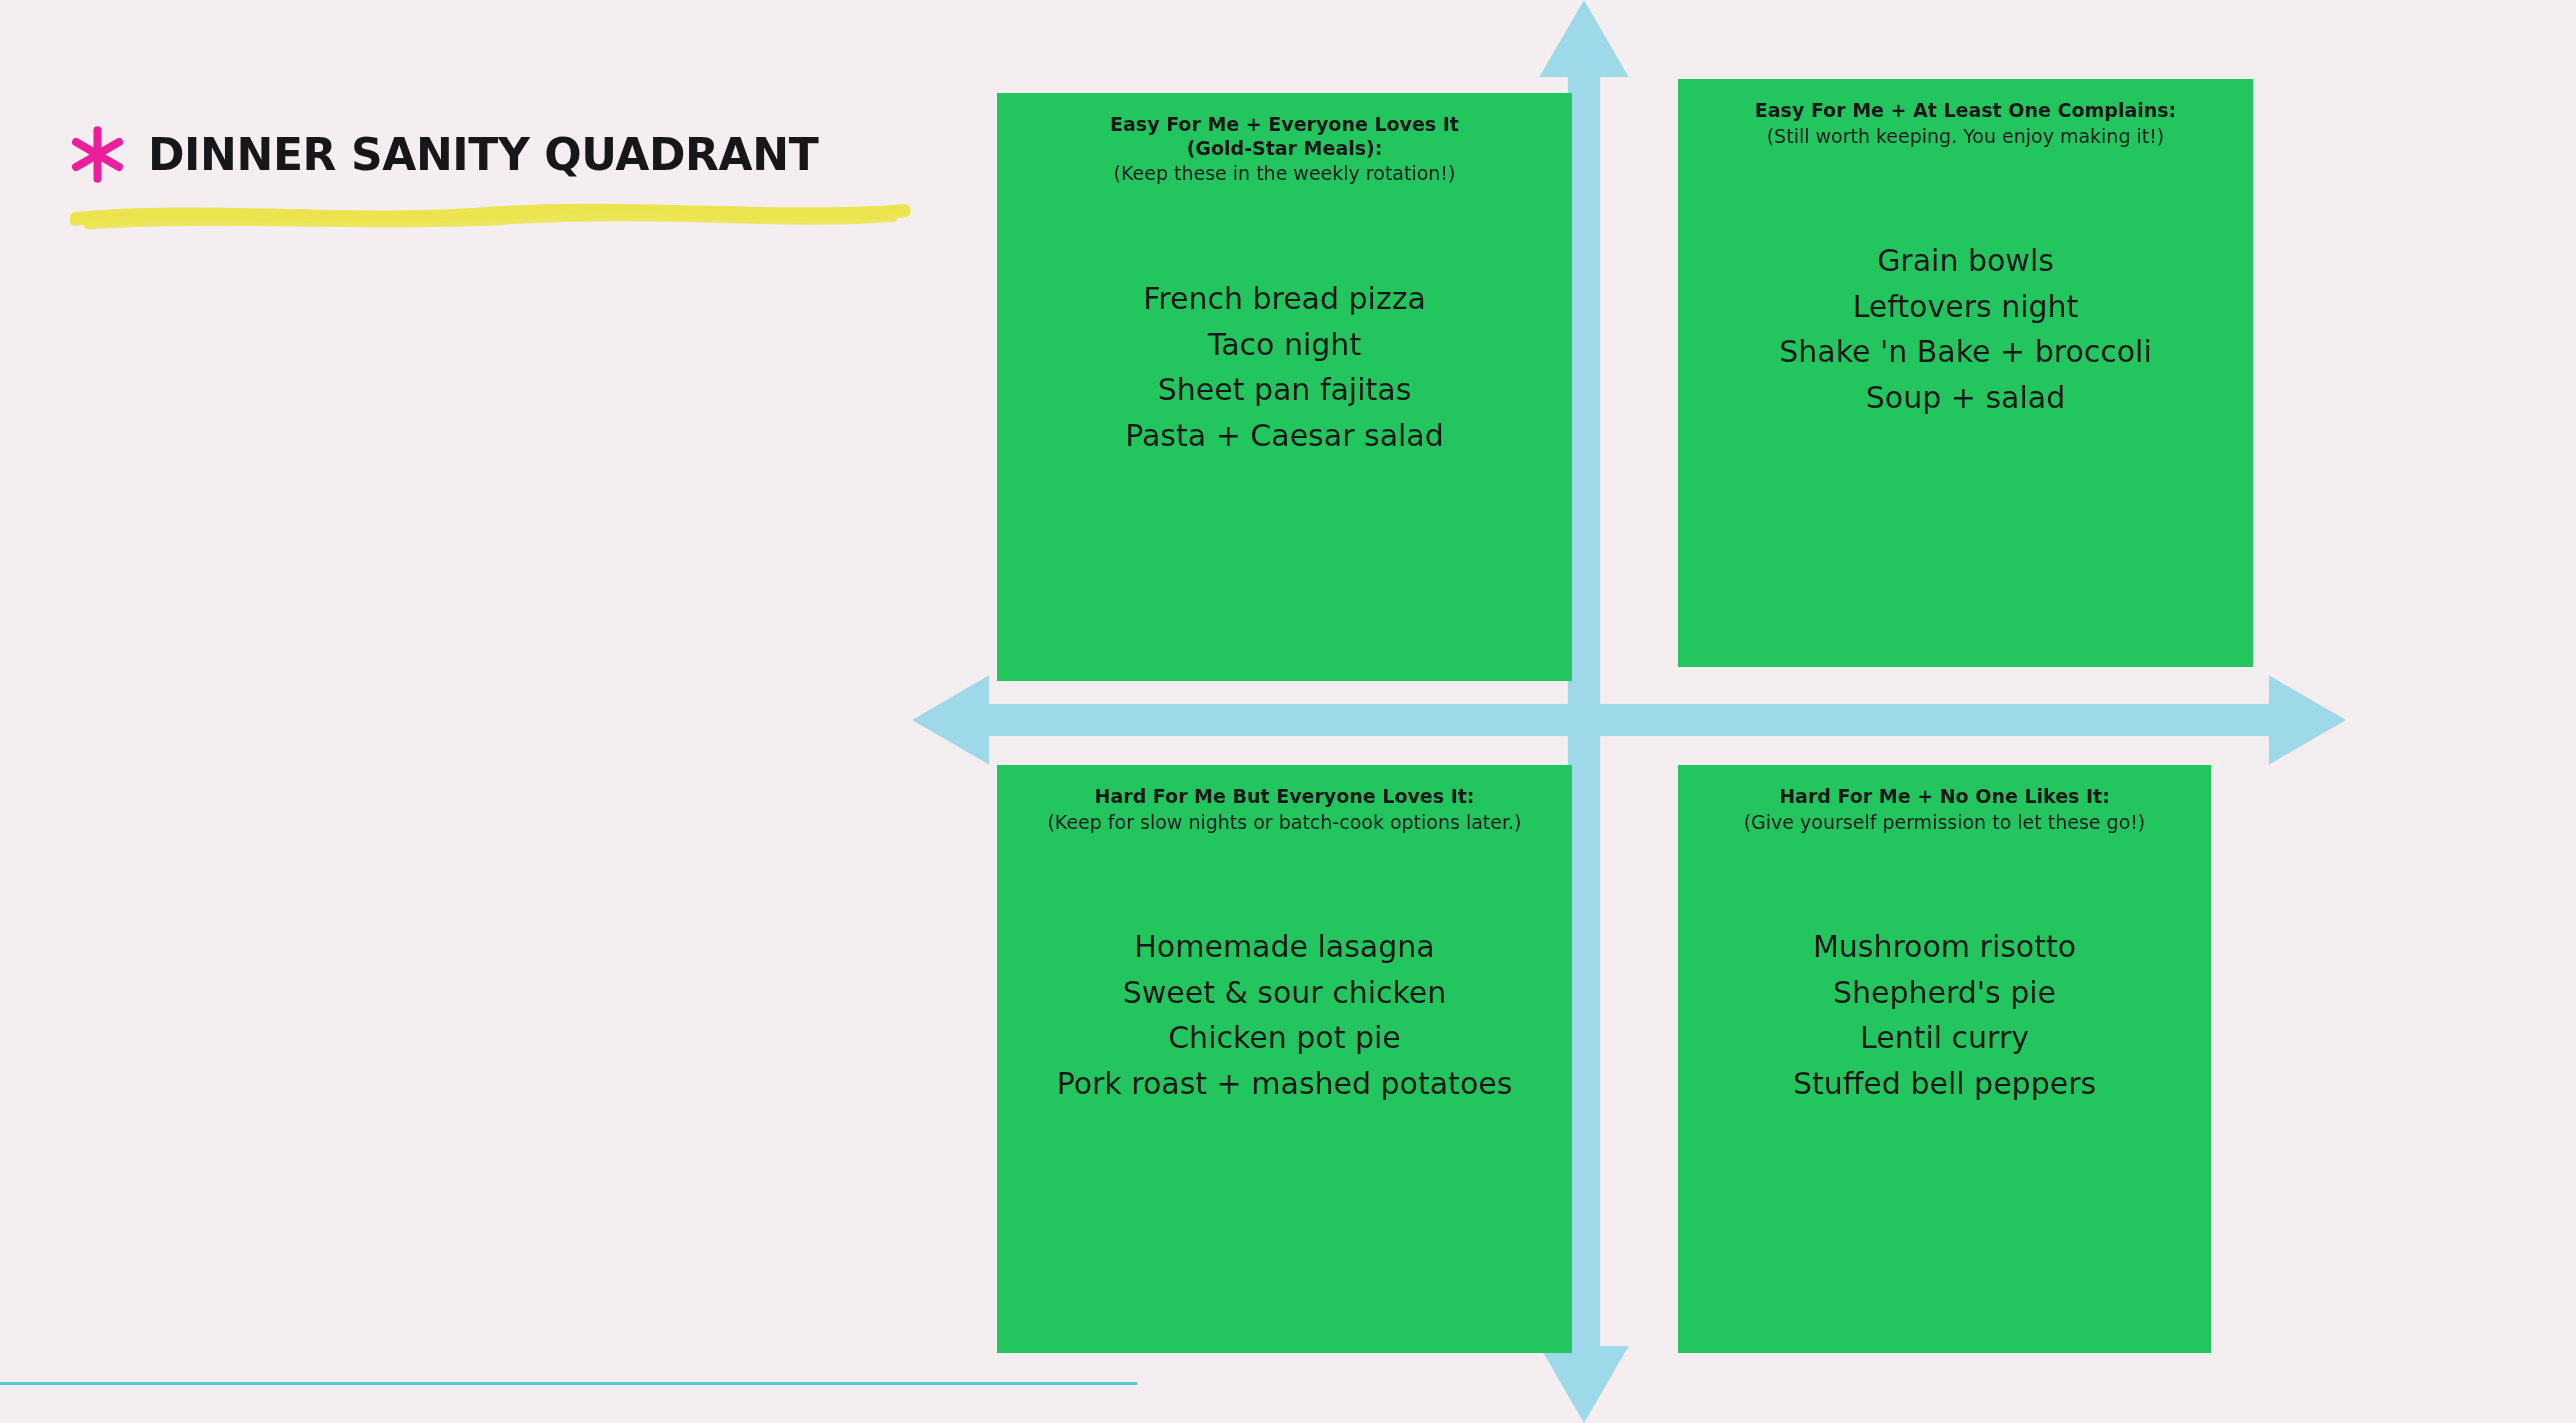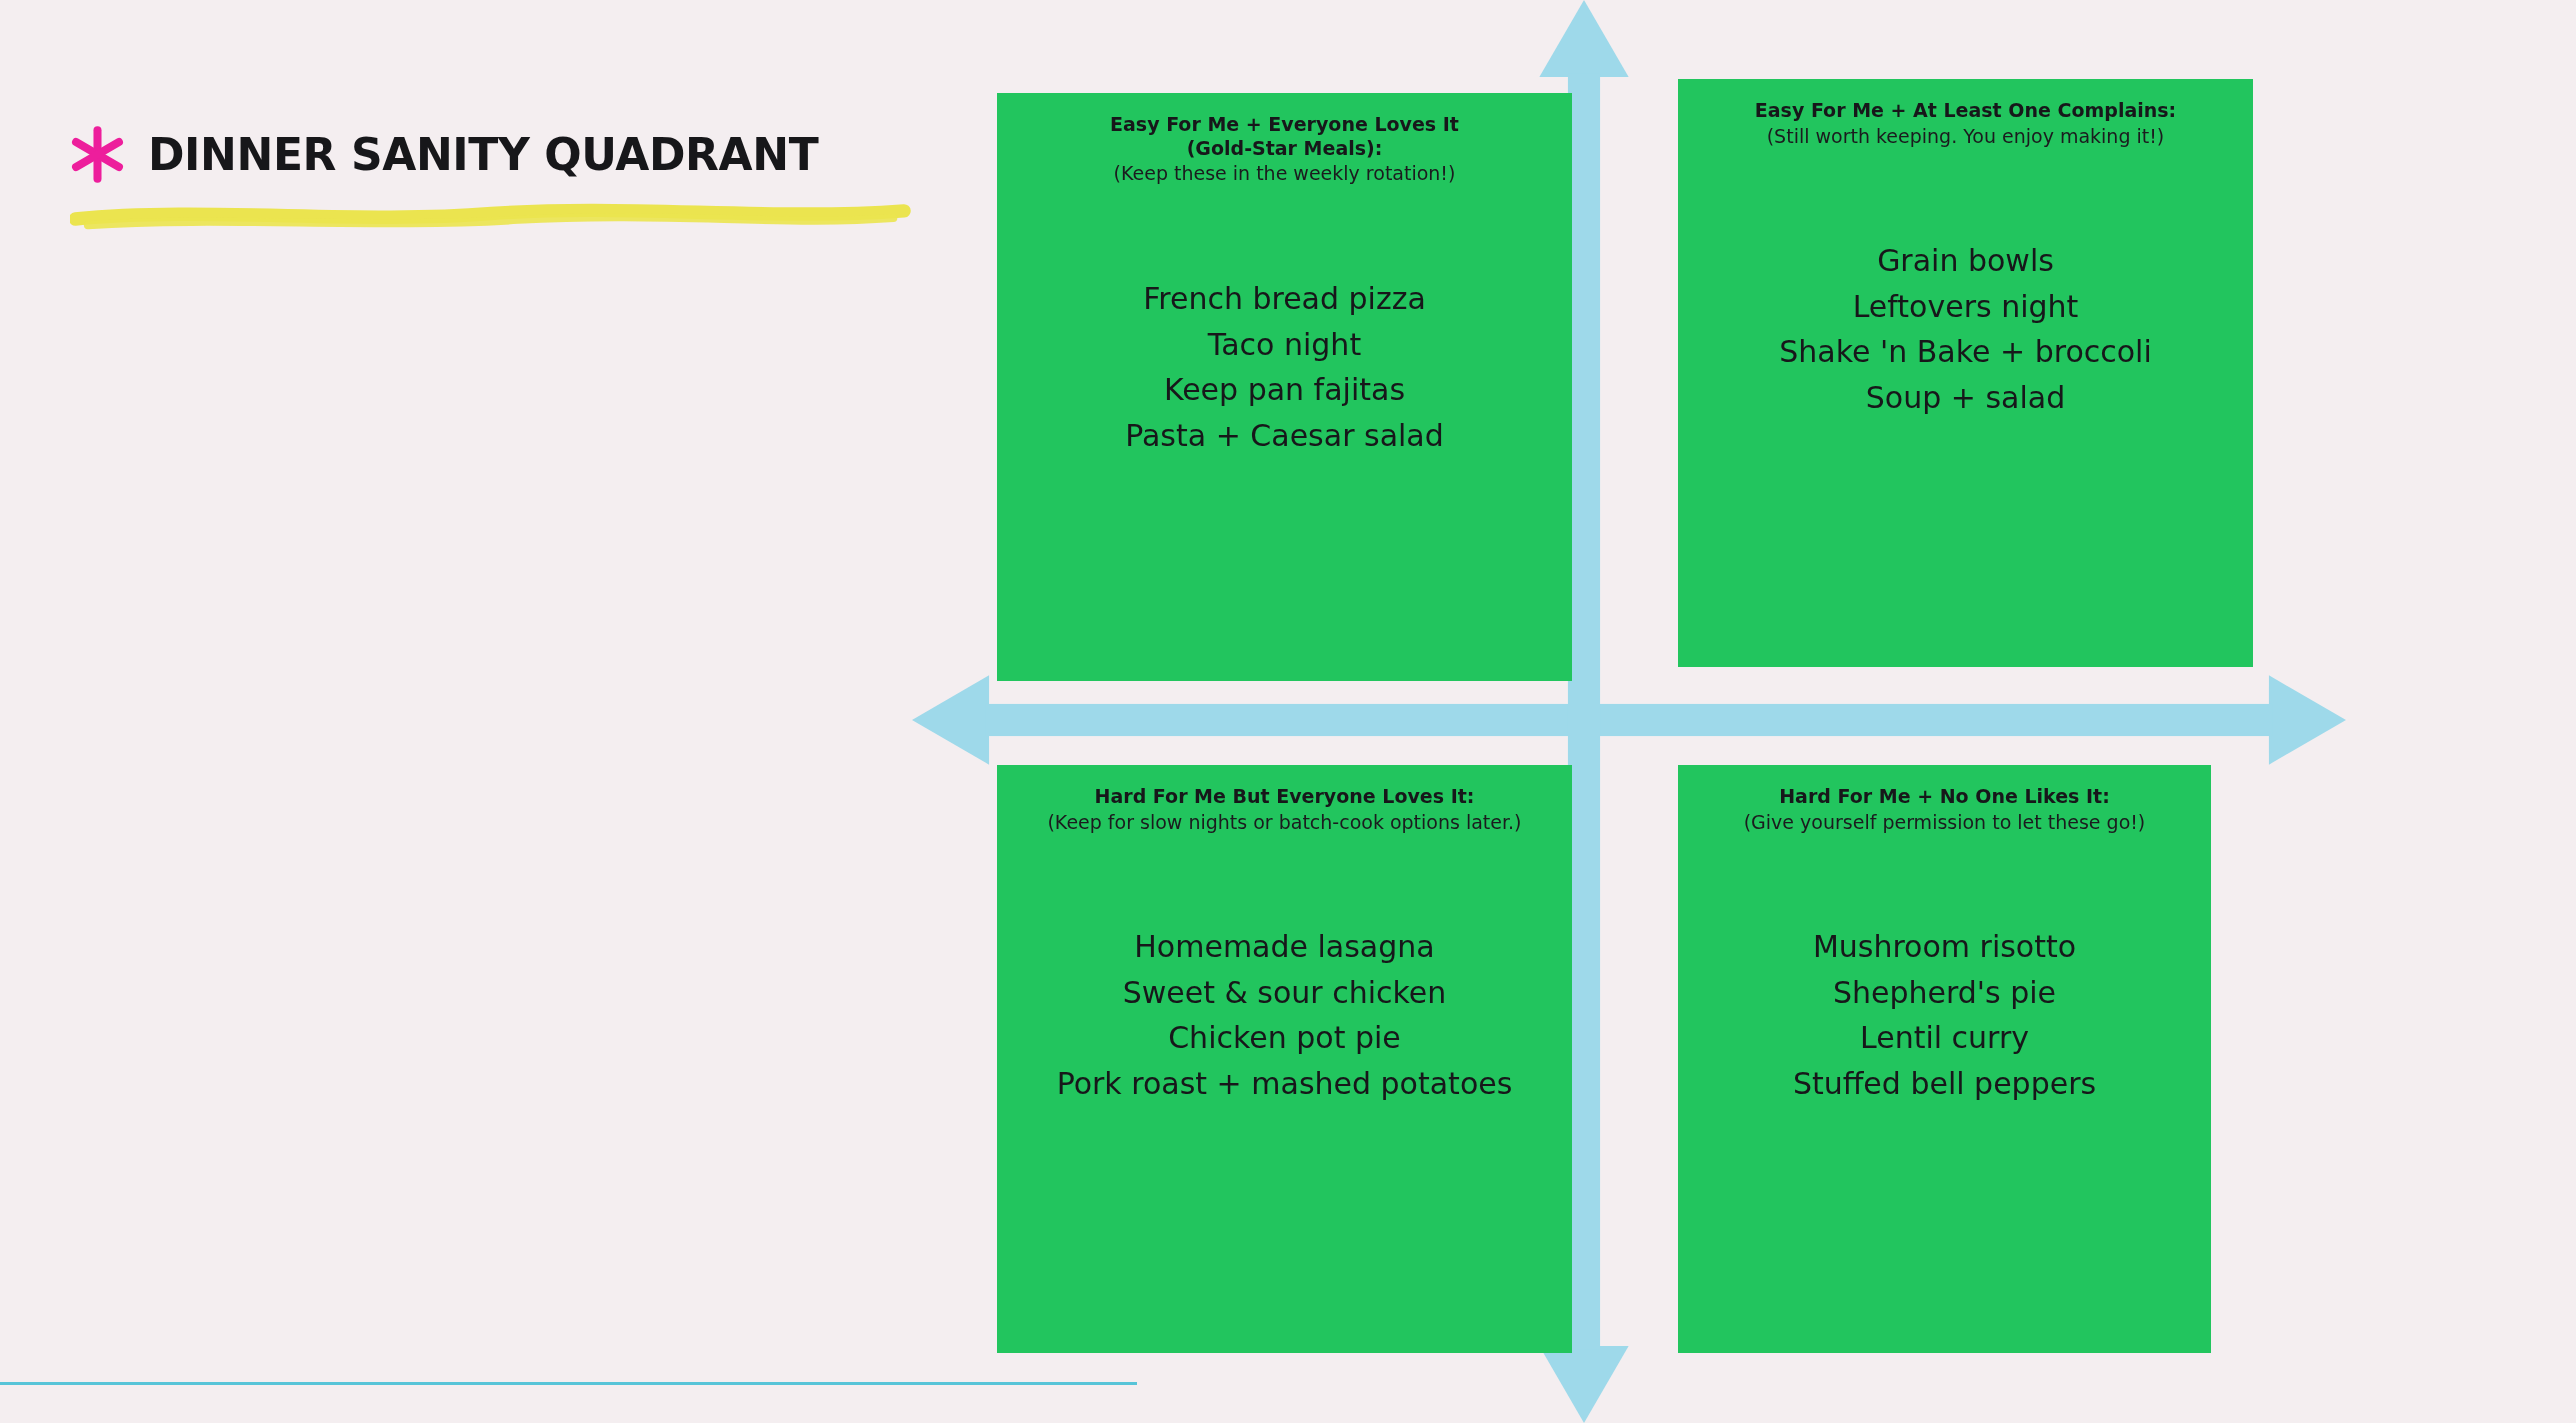--- a/index.html
+++ b/index.html
@@ -150,21 +150,21 @@
 
 <div class="quadrant" id="quadrant-top-left">
   <p class="quadrant-heading">
     <span>Easy For Me + Everyone Loves It</span><br>
     <span>(Gold-Star Meals):</span>
   </p>
   <p class="quadrant-subheading">(Keep these in the weekly rotation!)</p>
   <ul class="quadrant-items items-top">
     <li>French bread pizza</li>
     <li>Taco night</li>
-    <li>Keep pan fajitas</li>
+    <li>Sheet pan fajitas</li>
     <li>Pasta + Caesar salad</li>
   </ul>
 </div>
 
 <div class="quadrant" id="quadrant-top-right">
   <p class="quadrant-heading">Easy For Me + At Least One Complains:</p>
   <p class="quadrant-subheading">(Still worth keeping. You enjoy making it!)</p>
   <ul class="quadrant-items items-top">
     <li>Grain bowls</li>
     <li>Leftovers night</li>

